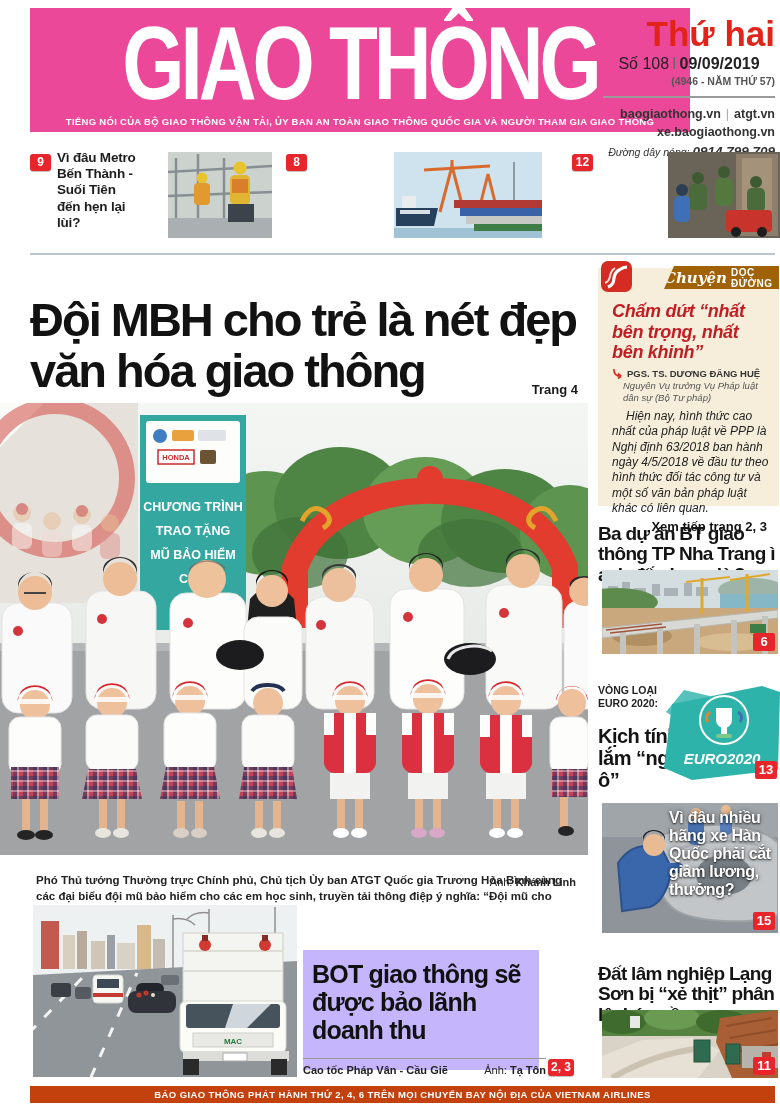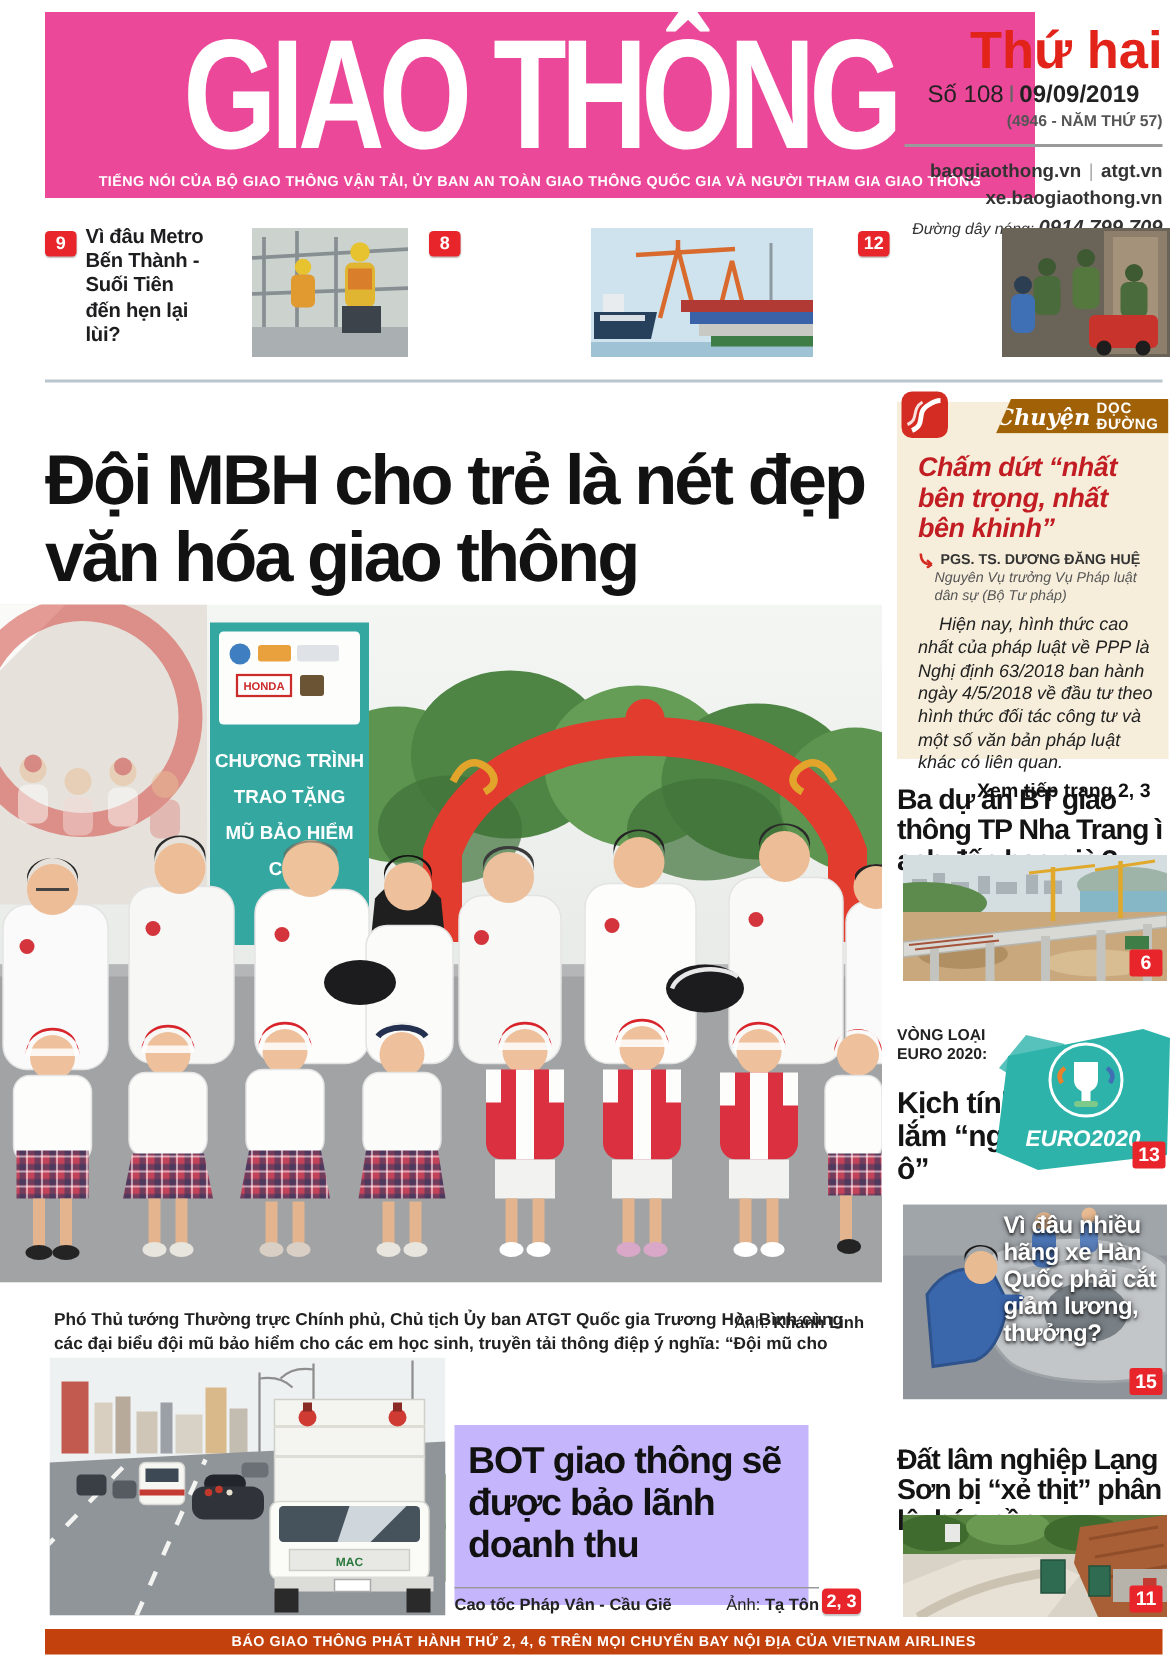--- a/index.html
+++ b/index.html
@@ -187,20 +187,21 @@
       </g>
       <rect x="58" y="58" width="46" height="22" rx="4" fill="#c8342c"></rect>
       <circle cx="68" cy="80" r="5" fill="#1d1d1d"></circle>
         <circle cx="94" cy="80" r="5" fill="#1d1d1d"></circle>
     </svg>
   </div>
 
   <div class="teaser-div"></div>
 
   <h1 class="lead-h">Đội MBH cho trẻ là nét đẹp văn hóa giao thông</h1>
+  <div class="trang">Trang 4</div>
 
   <svg class="mainphoto" width="588" height="452" viewBox="0 0 588 452">
     <defs>
       <pattern id="plaid" width="10" height="10" patternUnits="userSpaceOnUse">
         <rect width="10" height="10" fill="#c2425a"></rect>
         <rect y="3" width="10" height="4" fill="#31375f" opacity="0.55"></rect>
         <rect x="3" width="4" height="10" fill="#31375f" opacity="0.55"></rect>
         <line x1="0" y1="8" x2="10" y2="8" stroke="#fff" stroke-width="1" opacity="0.7"></line>
         <line x1="8" y1="0" x2="8" y2="10" stroke="#fff" stroke-width="1" opacity="0.7"></line>
       </pattern>

